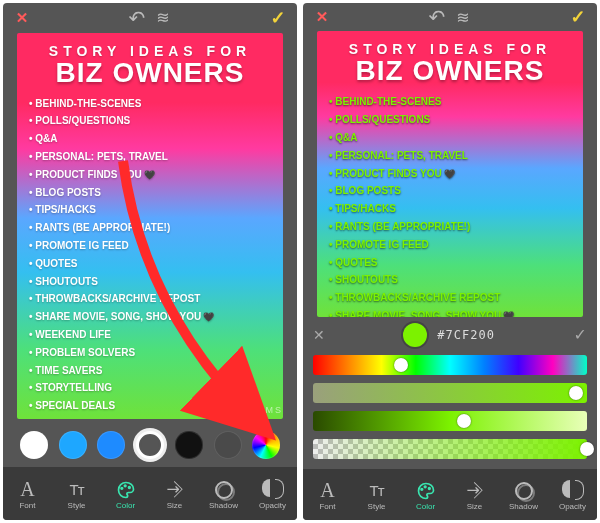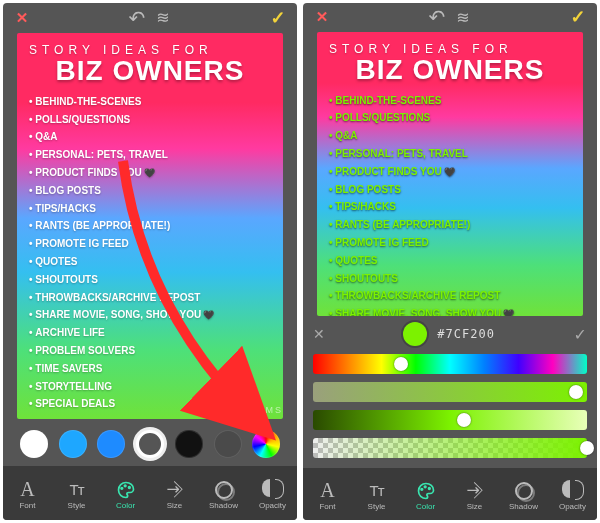--- a/index.html
+++ b/index.html
@@ -47,23 +47,24 @@
       #5aa7ff 48%, #34bff0 62%,
       #4de07a 82%, #6fe23a 100%);
     border-radius: 2px;
     padding: 10px 12px 8px 12px;
     color: #fff;
     position: relative;
   }
   .canvas.short { height: 100%; }
 
   .subtitle {
-    font-size: 12px;
+    text-align:center;
+    font-size: 14px;
     letter-spacing: 5px;
-    font-weight: 400;
+    font-weight: 700;
     text-shadow: 0 1px 2px rgba(0,0,0,.25);
   }
   .title {
     text-align:center;
     font-size: 28px;
     font-weight: 900;
     letter-spacing: 1px;
     margin-top: -2px;
     text-shadow: 0 2px 3px rgba(0,0,0,.3);
   }
@@ -199,21 +200,21 @@
             <div class="item">PERSONAL: PETS, TRAVEL</div>
             <div class="item heart">PRODUCT FINDS YOU</div>
             <div class="item">BLOG POSTS</div>
             <div class="item">TIPS/HACKS</div>
             <div class="item">RANTS (BE APPROPRIATE!)</div>
             <div class="item">PROMOTE IG FEED</div>
             <div class="item">QUOTES</div>
             <div class="item">SHOUTOUTS</div>
             <div class="item">THROWBACKS/ARCHIVE REPOST</div>
             <div class="item heart">SHARE MOVIE, SONG, SHOW YOU</div>
-            <div class="item">ARCHIVE LIFE</div>
+            <div class="item">WEEKEND LIFE</div>
             <div class="item">PROBLEM SOLVERS</div>
             <div class="item">TIME SAVERS</div>
             <div class="item">STORYTELLING</div>
             <div class="item">SPECIAL DEALS</div>
           </div>
         <div class="watermark">SPMS</div>
       </div>
     </div>
 
     <div class="swatches" id="swatch-row">

